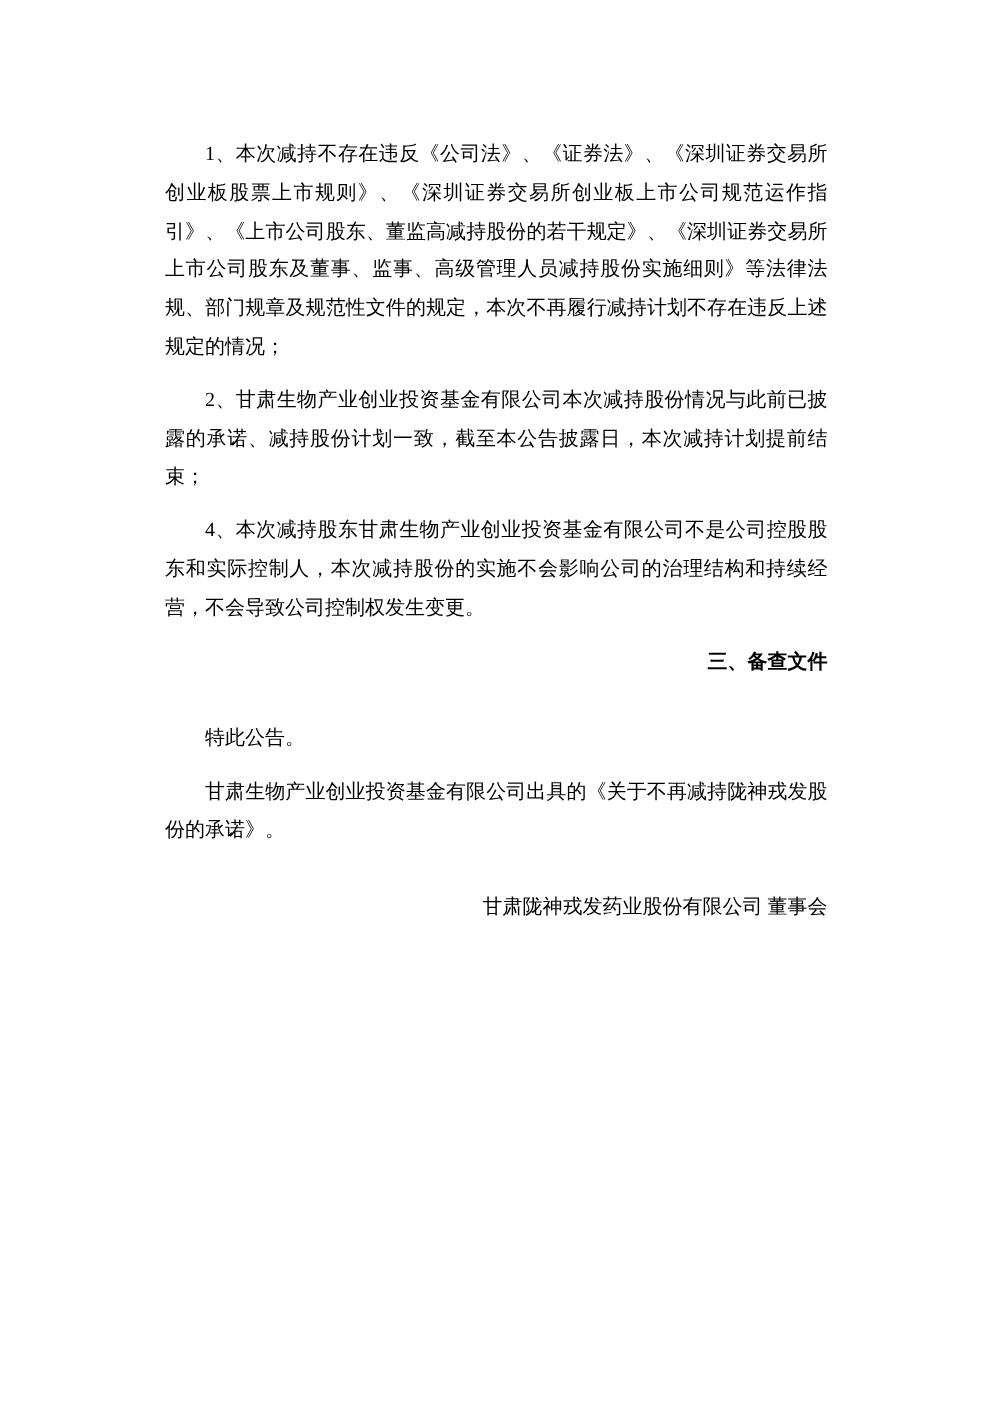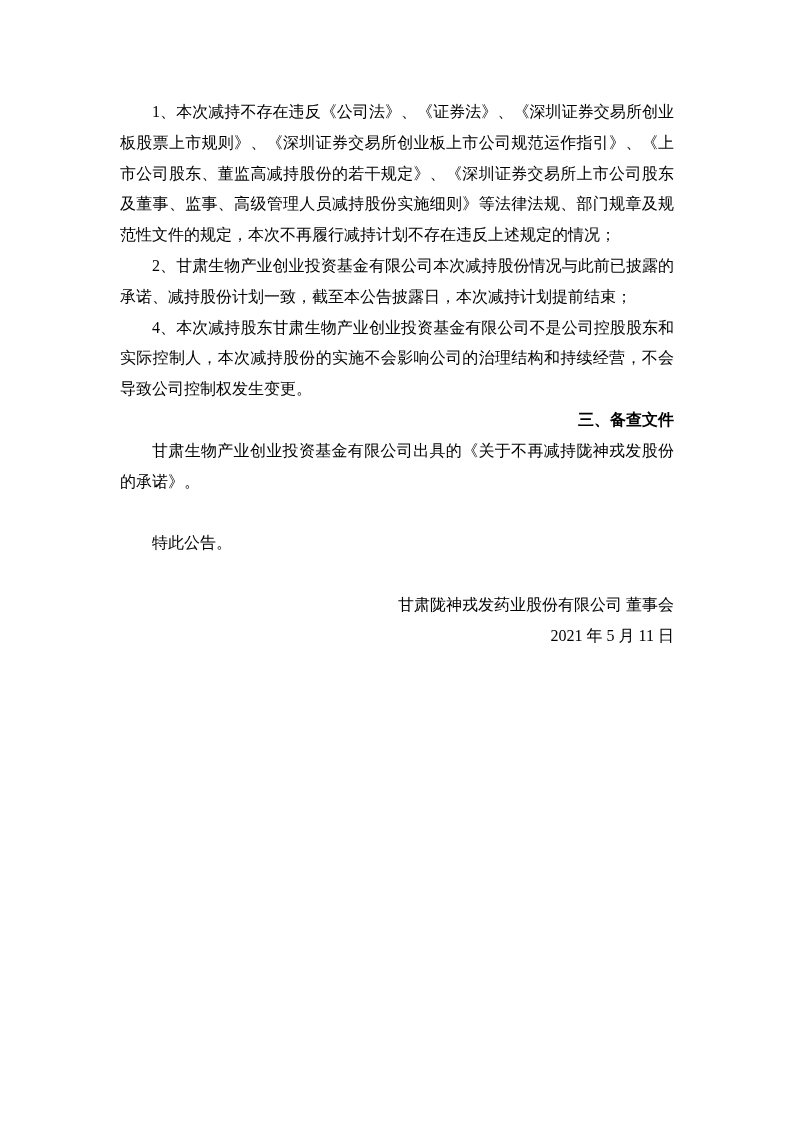--- a/index.html
+++ b/index.html
@@ -16,21 +16,21 @@
     font-family: "Liberation Serif", "DejaVu Serif", serif;
     overflow: hidden;
   }
   .content {
     position: absolute;
     left: 120px;
     top: 97px;
     width: 554px;
   }
   .para {
-    margin: 0;
+    margin: 12px;
     font-size: 16px;
     line-height: 30.8px;
     text-align: justify;
     text-indent: 2em;
     word-break: break-all;
     color: #000000;
   }
   .heading {
     font-family: "Liberation Sans", "DejaVu Sans", sans-serif;
     font-weight: 700;
@@ -50,18 +50,17 @@
 </style>
 </head>
 <body>
 
 <div class="page">
   <div class="content">
     <p class="para">1、本次减持不存在违反《公司法》、《证券法》、《深圳证券交易所创业板股票上市规则》、《深圳证券交易所创业板上市公司规范运作指引》、《上市公司股东、董监高减持股份的若干规定》、《深圳证券交易所上市公司股东及董事、监事、高级管理人员减持股份实施细则》等法律法规、部门规章及规范性文件的规定，本次不再履行减持计划不存在违反上述规定的情况；</p>
     <p class="para">2、甘肃生物产业创业投资基金有限公司本次减持股份情况与此前已披露的承诺、减持股份计划一致，截至本公告披露日，本次减持计划提前结束；</p>
     <p class="para">4、本次减持股东甘肃生物产业创业投资基金有限公司不是公司控股股东和实际控制人，本次减持股份的实施不会影响公司的治理结构和持续经营，不会导致公司控制权发生变更。</p>
     <p class="para heading">三、备查文件</p>
+    <p class="para closing">特此公告。</p>
     <p class="para">甘肃生物产业创业投资基金有限公司出具的《关于不再减持陇神戎发股份的承诺》。</p>
-    <p class="para closing">特此公告。</p>
     <p class="para sig sig-company">甘肃陇神戎发药业股份有限公司 董事会</p>
-    <p class="para sig sig-date">2021 年 5 月 11 日</p>
   </div>
 </div>
 
 </body></html>

